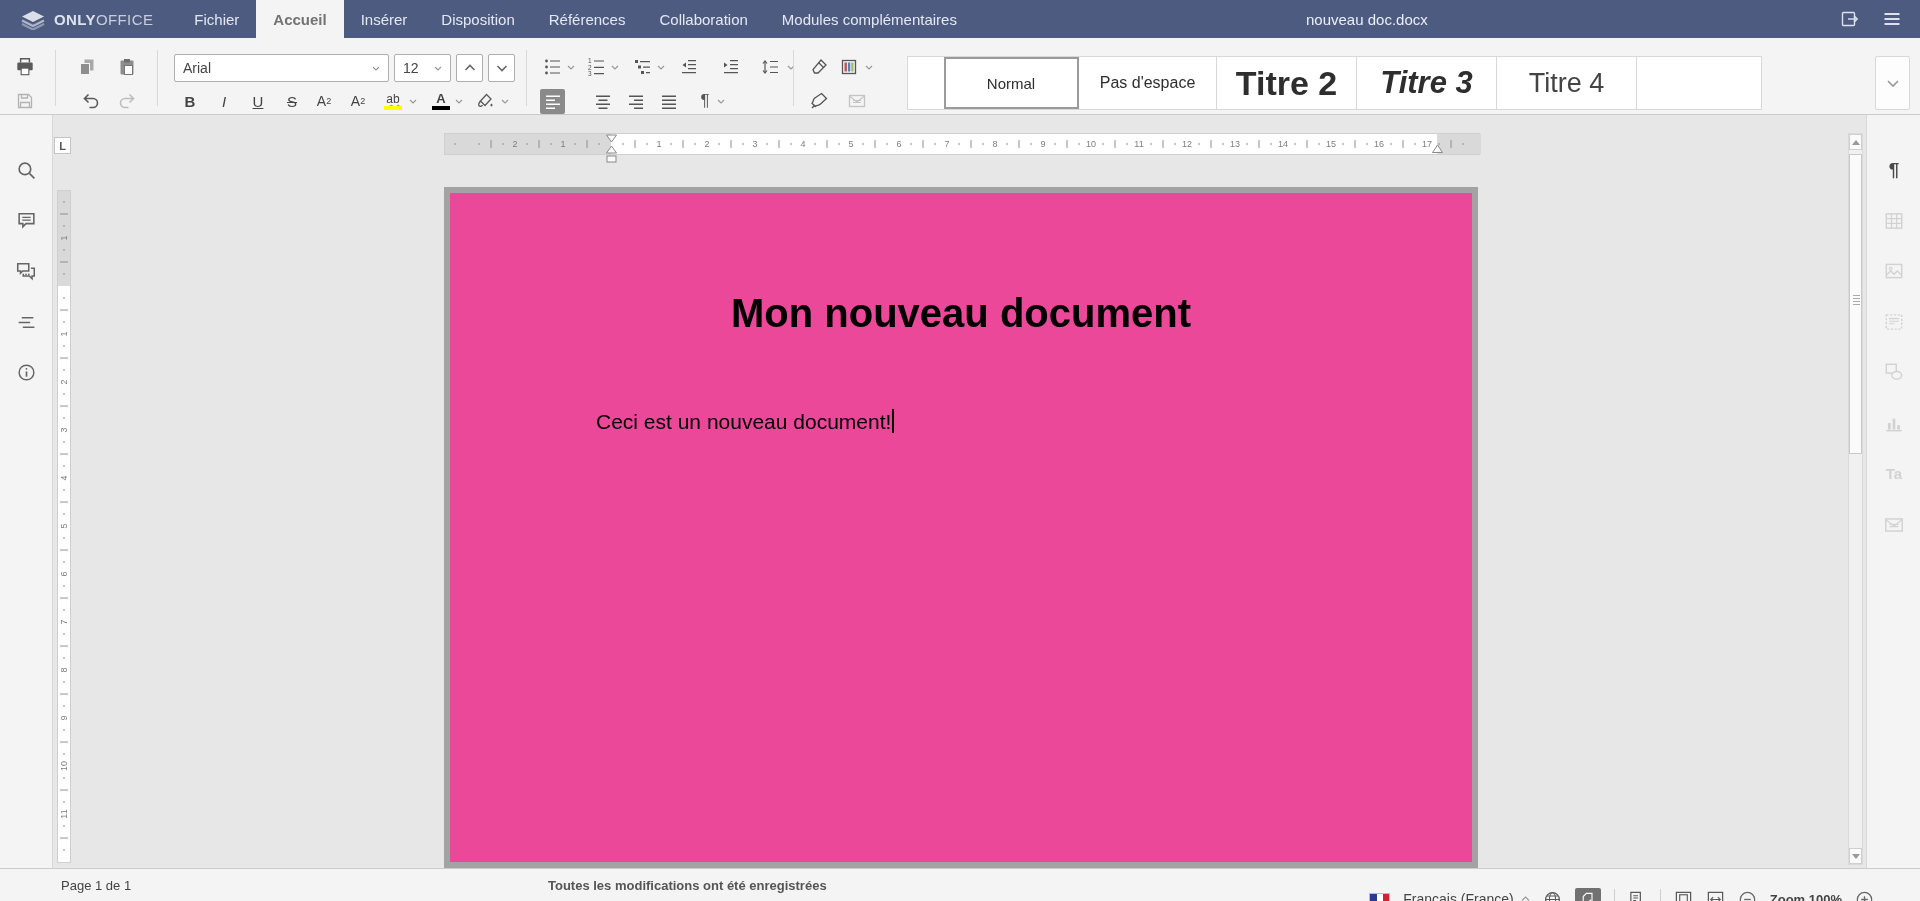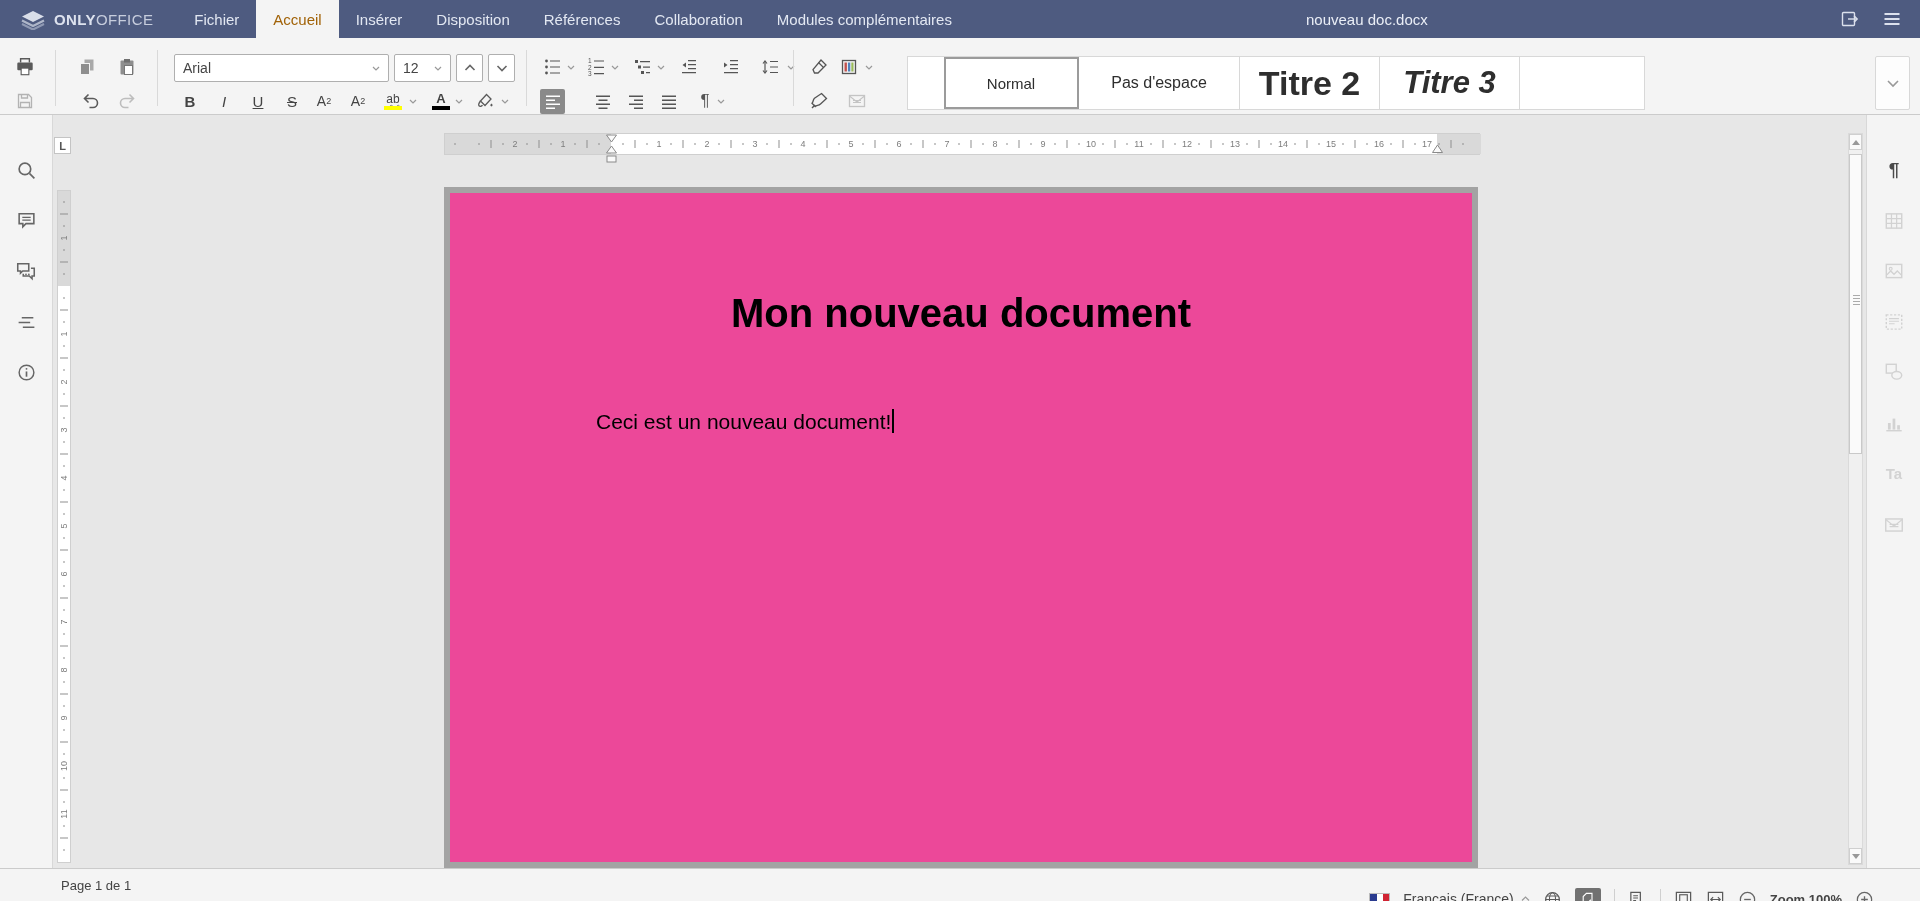--- a/index.html
+++ b/index.html
@@ -5,21 +5,21 @@
   html,body{margin:0;padding:0;width:1920px;height:901px;overflow:hidden;
     font-family:"Liberation Sans","DejaVu Sans",sans-serif;-webkit-font-smoothing:antialiased;}
   *{box-sizing:border-box;}
   
   .app-header{position:relative;height:38px;background:#4E5B80;display:flex;align-items:stretch;color:#E7EBF4;}
   .logo{display:flex;align-items:center;gap:8px;padding:0 24px 0 20px;min-width:150px;}
   .logo-text{font-size:15px;letter-spacing:.4px;color:#C7CDDD;}
   .logo-text b{color:#DDE2EE;font-weight:700;}
   .tabs{display:flex;align-items:stretch;}
   .tab{display:flex;align-items:center;padding:0 17px;font-size:15px;color:#E3E8F2;cursor:default;}
-  .tab.active{background:#F4F4F4;color:#a16207;}
+  .tab.active{background:#F4F4F4;color:#737373;font-weight:bold;}
   .doc-title{position:absolute;left:1306px;top:0;height:38px;display:flex;align-items:center;font-size:15px;color:#EAEEF6;}
   .hdr-icons{position:absolute;right:0;top:0;height:38px;display:flex;align-items:center;gap:22px;padding-right:18px;}
   
   .toolbar{position:relative;height:77px;background:#F4F4F4;border-bottom:1px solid #CBCBCB;}
   .tsep{position:absolute;top:12px;width:1px;height:56px;background:#D9D9D9;}
   .tbtn{position:absolute;height:26px;min-width:26px;display:flex;align-items:center;justify-content:center;
     border-radius:2px;color:#444;font-size:15px;}
   .combo{position:absolute;height:28px;background:#fff;border:1px solid #AFAFAF;border-radius:2px;
     display:flex;align-items:center;font-size:14px;color:#444;padding:0 8px;}
   .combo .chev{margin-left:auto;}
@@ -27,21 +27,21 @@
     display:flex;align-items:center;justify-content:center;}
   .swatchbtn{display:flex;flex-direction:column;align-items:center;line-height:1;}
   .swatch{width:18px;height:4px;margin-top:1px;}
   .alignbtn{width:25px;height:25px;border-radius:2px;display:flex;align-items:center;justify-content:center;}
   .alignbtn.active{background:#8A8A8A;}
   
   .gallery{position:absolute;left:907px;top:18px;height:54px;display:flex;background:#fff;border:1px solid #D8D8D8;}
   .gcell{height:52px;border-right:1px solid #D8D8D8;display:flex;align-items:center;justify-content:center;
     overflow:hidden;white-space:nowrap;color:#2e2e2e;background:#fff;}
   .gcell.sel{outline:2px solid #9B9B9B;outline-offset:-2px;margin-left:36px;}
-  .g0{width:135px;font-size:15px;} .g1{width:161px;font-size:16px;}
+  .g0{width:135px;font-size:15px;} .g1{width:138px;font-size:16px;}
   .g2{width:140px;font-size:40px;font-weight:700;} .g3{width:140px;font-size:34px;font-weight:700;}
   .g4{width:140px;font-size:31px;font-weight:700;font-style:italic;} .g5{width:140px;font-size:27px;color:#444;}
   .g6{width:124px;border-right:none;}
   .gexpand{position:absolute;left:1875px;top:18px;width:35px;height:54px;background:#FDFDFD;
     border:1px solid #D8D8D8;border-radius:2px;display:flex;align-items:center;justify-content:center;}
   
   .workarea{position:relative;height:753px;background:#E7E7E7;}
   .side-left{position:absolute;left:0;top:0;bottom:0;width:53px;background:#F4F4F4;border-right:1px solid #D8D8D8;}
   .side-right{position:absolute;right:0;top:0;bottom:0;width:54px;background:#F4F4F4;border-left:1px solid #D8D8D8;}
   .sicon{position:absolute;width:24px;height:24px;display:flex;align-items:center;justify-content:center;}
@@ -348,20 +348,21 @@
       <rect x="2.5" y="4.5" width="15" height="11" fill="none" stroke="#C4C4C4" stroke-width="1.3"></rect>
       <path d="M2.5 5l7.5 6 7.5-6M6 9.5h8M6 11.5h8" fill="none" stroke="#C4C4C4" stroke-width="1.1"></path>
     </svg>
   </div>
 
   <div class="gallery">
     <div class="gcell g0 sel">Normal</div>
     <div class="gcell g1">Pas d'espace</div>
     <div class="gcell g3">Titre 2</div>
     <div class="gcell g4">Titre 3</div>
+    <div class="gcell g5">Titre 4</div>
     <div class="gcell g6"></div>
   </div>
   <div class="gexpand">
     <svg width="14" height="9" viewBox="0 0 14 9">
         <path d="M2 2l5 5 5-5" fill="none" stroke="#999" stroke-width="1.6"></path>
       </svg>
   </div>
 </div>
 
 <div class="workarea">
@@ -622,20 +623,21 @@
       <svg width="22" height="22" viewBox="0 0 20 20">
         <rect x="2.5" y="4.5" width="15" height="11" fill="none" stroke="#D2D2D2" stroke-width="1.3"></rect>
         <path d="M2.5 5l7.5 6 7.5-6M6 9.5h8M6 11.5h8" fill="none" stroke="#D2D2D2" stroke-width="1.1"></path>
       </svg>
     </div>
   </div>
 </div>
 
 <div class="statusbar">
   <div class="sb-left">Page 1 de 1</div>
+  <div class="sb-center">Toutes les modifications ont été enregistrées</div>
   <div class="sb-right">
     <span class="flag">
         <i style="background:#2A3B8F;"></i>
         <i style="background:#fff;"></i>
         <i style="background:#D02433;"></i>
       </span>
     <span class="langlabel">Français (France)</span>
     <svg width="9" height="6" viewBox="0 0 9 6" style="margin-left:-6px;">
         <path d="M1 4.5 4.5 1 8 4.5" fill="none" stroke="#999" stroke-width="1.2"></path>
       </svg>

